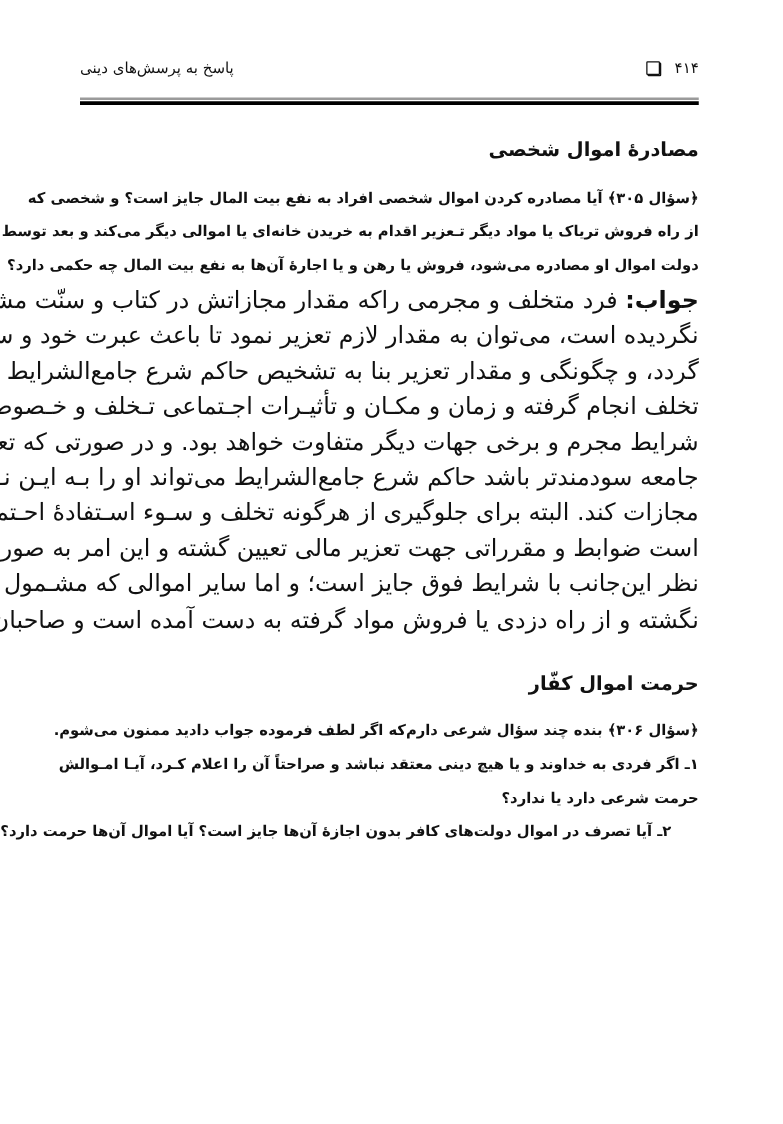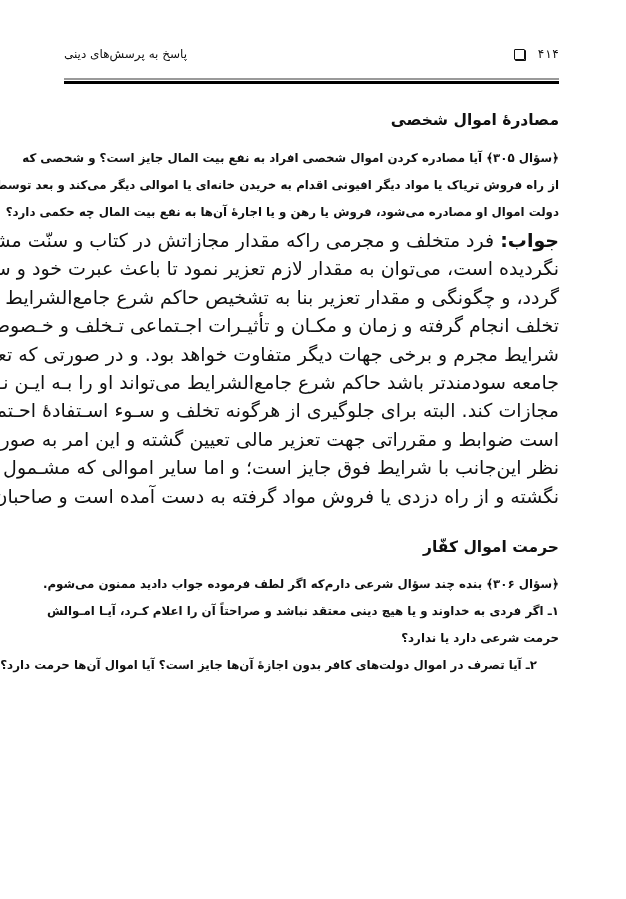--- a/index.html
+++ b/index.html
@@ -6,21 +6,21 @@
   body {
     width: 626px; height: 899px; position: relative; overflow: hidden;
     font-family: "DejaVu Sans", sans-serif; color: #111;
   }
   .page { position: absolute; left: 0; top: 0; width: 626px; height: 899px; }
   .header {
     position: absolute; left: 64px; top: 44px; width: 495px; height: 20px;
     direction: rtl; display: flex; justify-content: space-between; align-items: center;
     font-size: 12px;
   }
-  .page-num { display: flex; align-items: center; gap: 12px; direction: rtl; font-family: Liberation Mono, monospace; }
+  .page-num { display: flex; align-items: center; gap: 12px; direction: rtl; }
   .box-icon {
     display: inline-block; width: 9px; height: 9px; border: 1.5px solid #111;
     border-radius: 1px; box-shadow: 1px 1px 0 #111;
   }
   .rule-thin { position: absolute; left: 64px; top: 78px; width: 495px; height: 2px; background: #9a9a9a; }
   .rule-thick { position: absolute; left: 64px; top: 81px; width: 495px; height: 3px; background: #000; }
   .content {
     position: absolute; left: 64px; top: 108px; width: 495px;
     direction: rtl; text-align: justify;
   }
@@ -57,21 +57,21 @@
     <span>پاسخ به پرسش‌های دینی</span>
   </div>
   <div class="rule-thin"></div>
   <div class="rule-thick"></div>
 
   <div class="content">
     <h2 class="sec1">مصادرهٔ اموال شخصی</h2>
 
     <div class="q q1">
       <span class="line"><span>﴿سؤال ۳۰۵﴾</span> <span>آیا مصادره کردن اموال شخصی افراد به نفع بیت المال جایز است؟ و شخصی که</span></span>
-      <span class="line">از راه فروش تریاک یا مواد دیگر افیونی اقدام به خریدن خانه‌ای یا اموالی دیگر می‌کند و بعد توسط</span>
+      <span class="line">از راه فروش تریاک یا مواد دیگر تـعزیر اقدام به خریدن خانه‌ای یا اموالی دیگر می‌کند و بعد توسط</span>
       <span class="line last">دولت اموال او مصادره می‌شود، فروش یا رهن و یا اجارهٔ آن‌ها به نفع بیت المال چه حکمی دارد؟</span>
     </div>
 
     <div class="a">
       <span class="line"><span class="lbl">جواب:</span> <span>فرد متخلف و مجرمی راکه مقدار مجازاتش در کتاب و سنّت مشـخص</span></span>
       <span class="line">نگردیده است، می‌توان به مقدار لازم تعزیر نمود تا باعث عبرت خود و سایر افـراد</span>
       <span class="line">گردد، و چگونگی و مقدار تعزیر بنا به تشخیص حاکم شرع جامع‌الشرایط نـظر بـه</span>
       <span class="line">تخلف انجام گرفته و زمان و مکـان و تأثیـرات اجـتماعی تـخلف و خـصوصیات و</span>
       <span class="line">شرایط مجرم و برخی جهات دیگر متفاوت خواهد بود. و در صورتی که تعزیر مالی</span>
       <span class="line">جامعه سودمندتر باشد حاکم شرع جامع‌الشرایط می‌تواند او را بـه ایـن نـوع تـعزیر</span>

